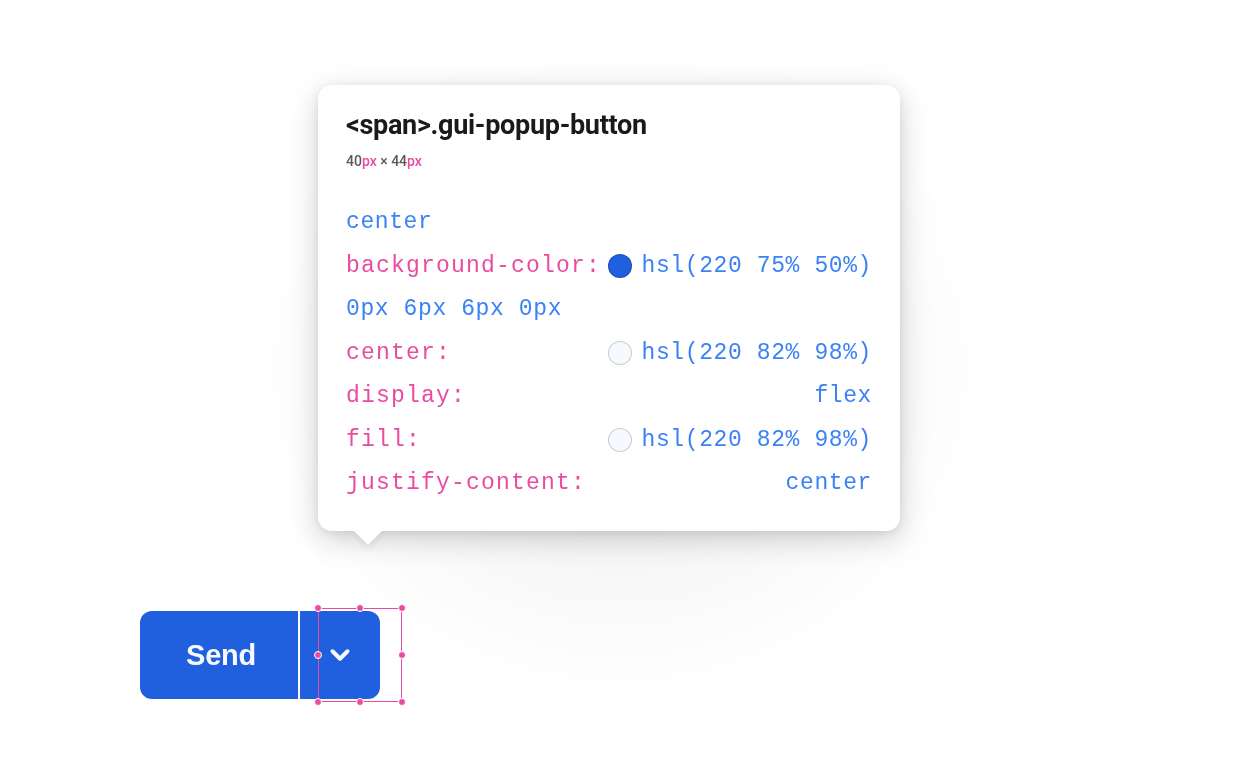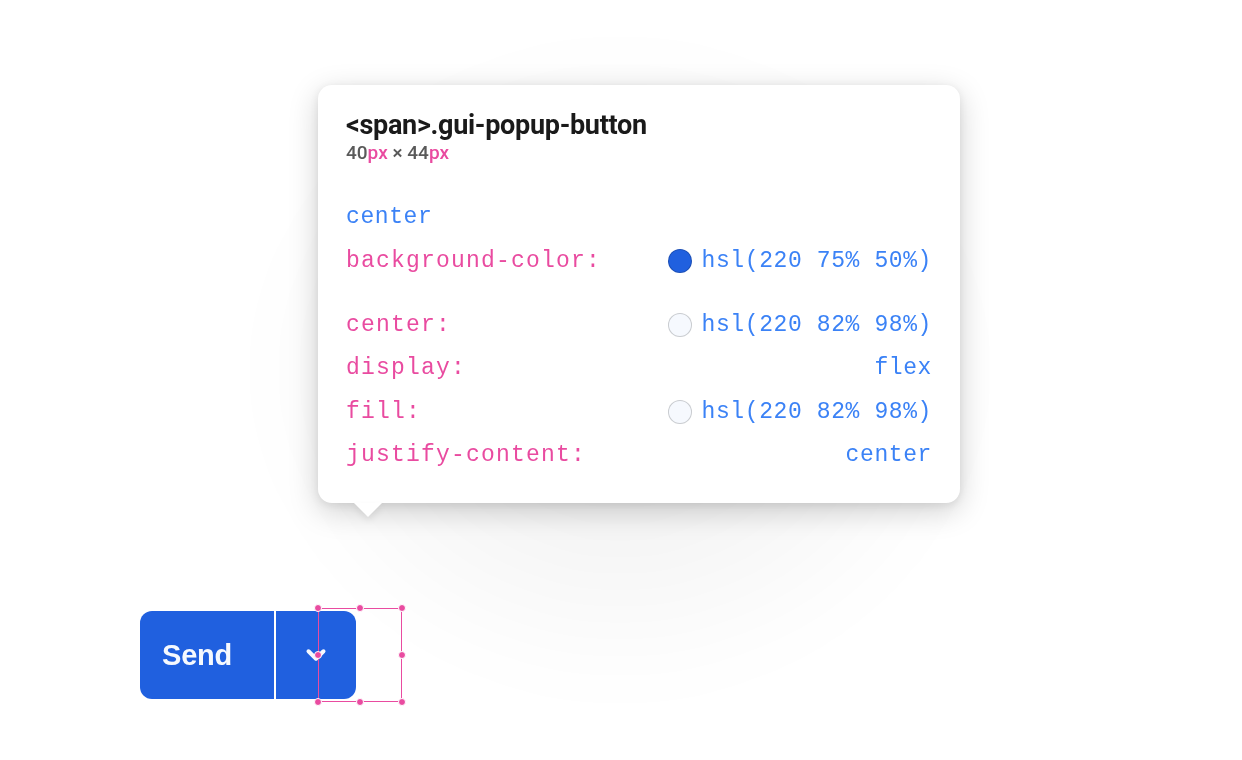--- a/index.html
+++ b/index.html
@@ -24,21 +24,21 @@
       height: 660px;
       background: radial-gradient(ellipse at center, rgba(0,0,0,0.08) 0%, rgba(0,0,0,0) 70%);
       filter: blur(30px);
       pointer-events: none;
     }
     
     .tooltip {
       position: absolute;
       left: 318px;
       top: 85px;
-      width: 642px;
+      width: 582px;
       background: #ffffff;
       border-radius: 14px;
       box-shadow: 0 8px 30px rgba(0,0,0,0.18), 0 2px 8px rgba(0,0,0,0.08);
       padding: 24px 28px 26px 28px;
     }
     
     .tooltip::after {
       content: "";
       position: absolute;
       bottom: -14px;
@@ -52,22 +52,22 @@
     }
     
     .selector-line {
       font-size: 27px;
       font-weight: 700;
       color: #1a1a1a;
       letter-spacing: -0.3px;
     }
     
     .dims-line {
-      margin-top: 0;
-      font-size: 19px;
+      margin-top: 12px;
+      font-size: 14px;
       color: #5a5a5a;
       font-weight: 500;
     }
     
     .dims-line .px {
       color: #e94ba0;
     }
     
     .props {
       margin-top: 32px;
@@ -114,21 +114,21 @@
       display: flex;
       height: 88px;
     }
     
     .send-button {
       background: hsl(220 75% 50%);
       color: hsl(220 82% 98%);
       font-size: 29px;
       font-weight: 700;
       letter-spacing: -0.2px;
-      padding: 0 42px 0 22px;
+      padding: 0 42px 0 46px;
       display: flex;
       align-items: center;
       border-radius: 12px 0 0 12px;
       border: none;
       cursor: pointer;
     }
     
     .popup-button {
       position: relative;
       background: hsl(220 75% 50%);
@@ -190,20 +190,23 @@
       </span>
     </div>
     <div class="prop-row">
       <span class="prop-name">background-color:</span>
       <span class="prop-value">
         <span class="swatch" style="background:hsl(220 75% 50%)"></span>
         <span>hsl(220 75% 50%)</span>
       </span>
     </div>
     <div class="prop-row">
+      <span class="prop-value">
+        <span>0px 6px 6px 0px</span>
+      </span>
     </div>
     <div class="prop-row">
       <span class="prop-name">center:</span>
       <span class="prop-value">
         <span class="swatch" style="background:hsl(220 82% 98%)"></span>
         <span>hsl(220 82% 98%)</span>
       </span>
     </div>
     <div class="prop-row">
       <span class="prop-name">display:</span>

